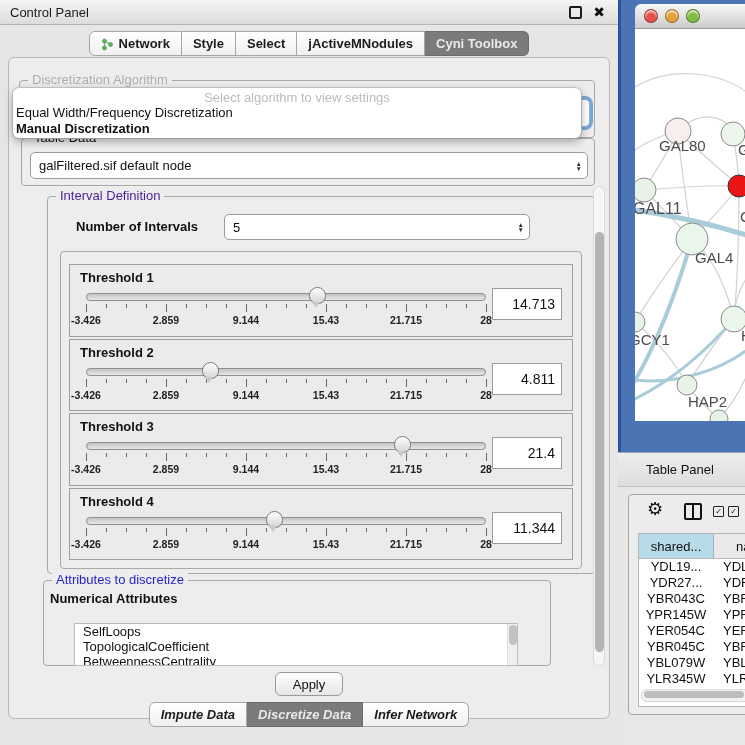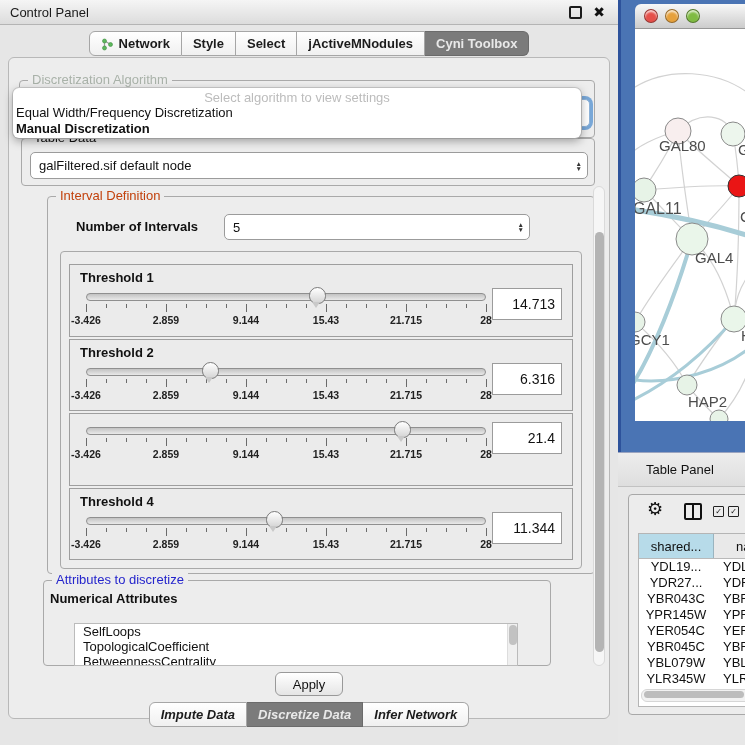--- a/index.html
+++ b/index.html
@@ -21,21 +21,21 @@
     font-weight:bold;font-size:13px;color:#1c1c1c;display:flex;align-items:flex-end;gap:5px;cursor:default;}
   .tab:first-child{border-left:1px solid #a6a6a6;border-radius:6px 0 0 6px;}
   .tab:last-child{border-radius:0 6px 6px 0;}
   .tab.selected{background:#7b7b7b;color:#e9e9e9;border-color:#6b6b6b;}
 
   .content{position:absolute;left:8px;top:57px;width:600px;height:660px;background:#ededed;
     border:1px solid #b8b8b8;border-radius:6px;}
 
   .group{position:absolute;border:1px solid #a9a9a9;border-radius:4px;}
   .gtitle{position:absolute;top:-9px;left:8px;background:#ededed;padding:0 4px;font-size:13px;white-space:nowrap;}
-  .gtitle.green{color:#c2410c;}
+  .gtitle.green{color:#4c1d95;}
   .gtitle.blue{color:#2525cc;}
   .gtitle.faded{color:#a9b2a9;}
 
   .algo-group{left:10px;top:22px;width:574px;height:56px;}
   .algo-combo{position:absolute;left:8px;top:18px;width:560px;height:26px;background:#fff;
     border:1px solid #8fb4da;border-radius:5px;box-shadow:0 0 0 3px #79a8d8;}
 
   .popup{position:absolute;left:4px;top:30px;width:568px;height:50px;background:#fff;border-radius:6px;
     box-shadow:0 3px 10px rgba(0,0,0,.35),0 0 0 1px #cfcfcf;z-index:6;overflow:hidden;}
   .popup-ph{text-align:center;color:#bcbcbc;height:15px;line-height:15px;margin-top:2px;}
@@ -269,24 +269,25 @@
                     <div class="tick-labels">
                       <span class="tick-label" style="left: 0%;">-3.426</span>
                       <span class="tick-label" style="left: 20%;">2.859</span>
                       <span class="tick-label" style="left: 40%;">9.144</span>
                       <span class="tick-label" style="left: 60%;">15.43</span>
                       <span class="tick-label" style="left: 80%;">21.715</span>
                       <span class="tick-label" style="left: 100%;">28</span>
                     </div>
                     <div class="thumb" style="left: 30.9998%;"></div>
                   </div>
-                  <div class="value-box">6.316</div>
+                  <div class="value-box">4.811</div>
                 </div>
               </div>
               <div class="th-panel">
+                <div class="th-title">Threshold 3</div>
                 <div class="th-row">
                   <div class="slider-wrap">
                     <div class="track"></div>
                     <div class="ticks">
                       <span class="tick major" style="left: 0%;"></span>
                       <span class="tick" style="left: 5%;"></span>
                       <span class="tick" style="left: 10%;"></span>
                       <span class="tick" style="left: 15%;"></span>
                       <span class="tick major" style="left: 20%;"></span>
                       <span class="tick" style="left: 25%;"></span>

